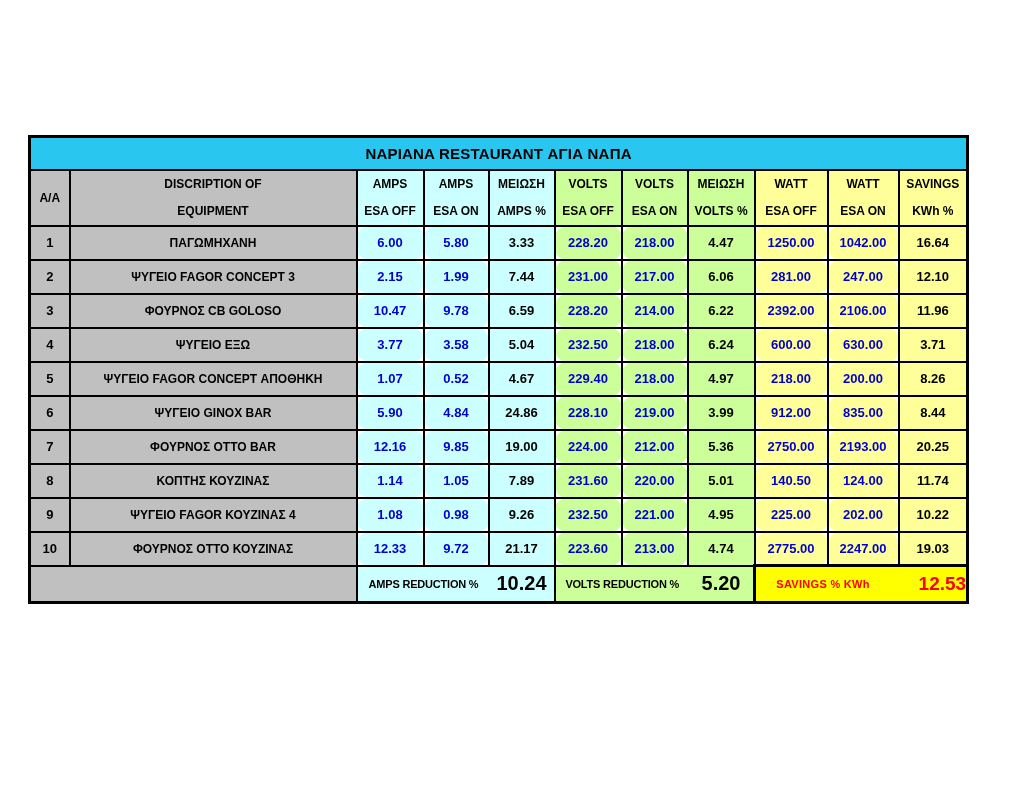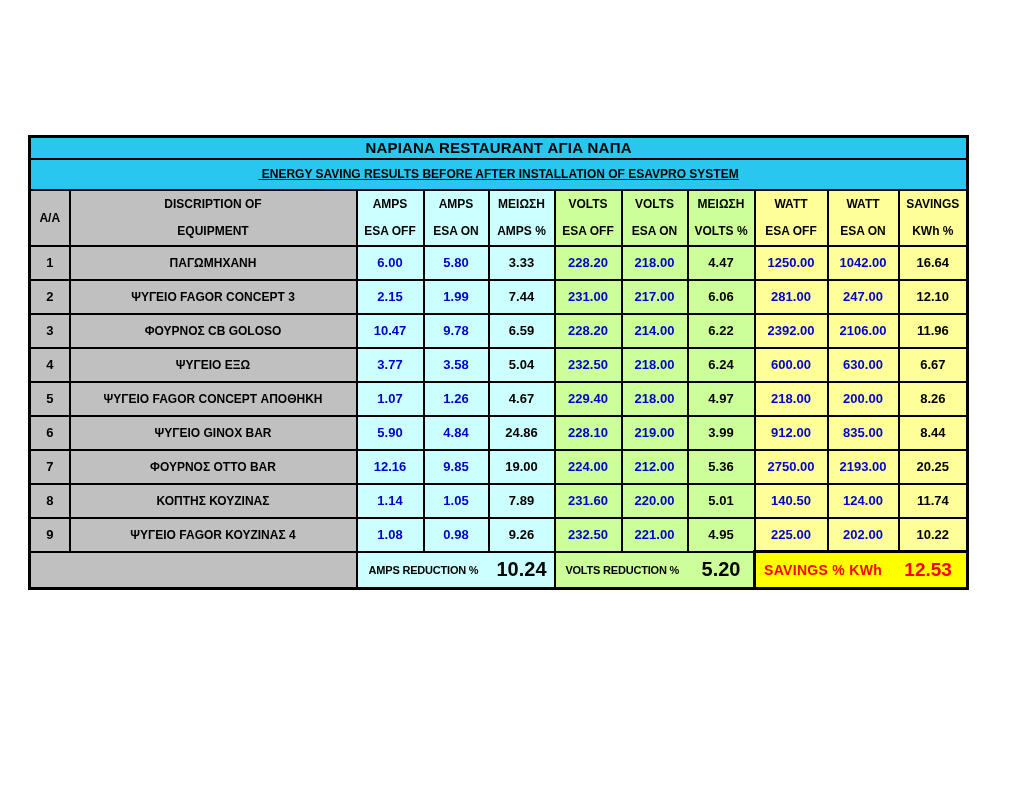--- a/index.html
+++ b/index.html
@@ -20,44 +20,44 @@
     border: 2px solid #000;
     text-align: center;
     vertical-align: middle;
     font-weight: bold;
     color: #000;
     padding: 0;
     overflow: hidden;
   }
   .title-cell {
     background: var(--title-bg, #29C7F0);
-    height: 22px; font-size: 15px; letter-spacing: .2px;
+    height: 33px; font-size: 15px; letter-spacing: .2px;
   }
   .subtitle-cell { background: var(--title-bg, #29C7F0); height: 31px; font-size: 12px; }
   .subtitle-text { text-decoration: underline; white-space: pre; }
   .header-row th { height: 46px; font-size: 12px; text-align: center; }
   .hdr { display: flex; flex-direction: column; justify-content: space-around; height: 54px; }
   .gray  { background: var(--gray-cell, #C0C0C0); }
   .amps  { background: var(--cyan-cell, #CCFFFF); margin-top: 30px; }
   .volts { background: var(--green-cell, #CCFF99); }
   .watt  { background: var(--yellow-cell, #FFFF99); margin-top: 48px; }
   .data-row td { height: 34px; font-size: 13px; }
   .data-row td.desc { font-size: 12px; }
-  .blue { color: var(--blue-text, #0000CC); }
+  .blue { color: var(--blue-text, #0000CC); border-radius: 12px; }
   .footer-row td { height: 37px; }
   .footer-strip {
     display: grid; grid-template-columns: 1fr 64px;
     align-items: center; height: 100%;
   }
   .footer-label { font-size: 11px; letter-spacing: -0.2px; }
   .footer-value { font-size: 20px; }
   .savings-cell { background: var(--bright-yellow, #FFFF00); border: 3px solid #000; }
   .savings-cell .footer-strip { grid-template-columns: 1fr 76px; }
-  .savings-label { color: var(--red-text, #FF0000); font-size: 14px; letter-spacing: .3px; }
-  .savings-value { color: var(--red-text, #FF0000); font-size: 19px; }
+  .savings-label { color: var(--red-text, #FF0000); font-size: 11px; letter-spacing: .3px; }
+  .savings-value { color: var(--red-text, #FF0000); font-size: 19px; text-align: right; }
 </style>
 </head>
 <body>
 
 <div class="sheet">
   <table class="energy-table">
     <colgroup>
       <col style="width:40px">
         <col style="width:287px">
       <col style="width:67px">
@@ -67,25 +67,20 @@
         <col style="width:66px">
         <col style="width:67px">
       <col style="width:73px">
         <col style="width:71px">
         <col style="width:69px">
     </colgroup>
     <thead>
       <tr>
         <th colspan="11" class="title-cell">NAPIANA RESTAURANT ΑΓΙΑ ΝΑΠΑ</th>
       </tr>
-      <tr>
-        <th colspan="11" class="subtitle-cell">
-          <span class="subtitle-text"> ENERGY SAVING RESULTS BEFORE AFTER INSTALLATION OF ESAVPRO SYSTEM</span>
-        </th>
-      </tr>
       <tr class="header-row">
         <th class="gray">A/A</th>
         <th class="gray">
           <div class="hdr">
             <div>DISCRIPTION OF</div>
             <div>EQUIPMENT</div>
           </div>
         </th>
         <th class="amps">
           <div class="hdr">
@@ -190,28 +185,28 @@
     <td class="gray">4</td>
     <td class="gray desc">ΨΥΓΕΙΟ ΕΞΩ</td>
     <td class="amps blue">3.77</td>
     <td class="amps blue">3.58</td>
     <td class="amps">5.04</td>
     <td class="volts blue">232.50</td>
     <td class="volts blue">218.00</td>
     <td class="volts">6.24</td>
     <td class="watt blue">600.00</td>
     <td class="watt blue">630.00</td>
-    <td class="watt">6.67</td>
+    <td class="watt">3.71</td>
   </tr>
 
   <tr class="data-row">
     <td class="gray">5</td>
     <td class="gray desc">ΨΥΓΕΙΟ FAGOR CONCEPT ΑΠΟΘΗΚΗ</td>
     <td class="amps blue">1.07</td>
-    <td class="amps blue">1.26</td>
+    <td class="amps blue">0.52</td>
     <td class="amps">4.67</td>
     <td class="volts blue">229.40</td>
     <td class="volts blue">218.00</td>
     <td class="volts">4.97</td>
     <td class="watt blue">218.00</td>
     <td class="watt blue">200.00</td>
     <td class="watt">8.26</td>
   </tr>
 
   <tr class="data-row">
@@ -263,20 +258,33 @@
     <td class="amps blue">0.98</td>
     <td class="amps">9.26</td>
     <td class="volts blue">232.50</td>
     <td class="volts blue">221.00</td>
     <td class="volts">4.95</td>
     <td class="watt blue">225.00</td>
     <td class="watt blue">202.00</td>
     <td class="watt">10.22</td>
   </tr>
 
+  <tr class="data-row">
+    <td class="gray">10</td>
+    <td class="gray desc">ΦΟΥΡΝΟΣ OTTO ΚΟΥΖΙΝΑΣ</td>
+    <td class="amps blue">12.33</td>
+    <td class="amps blue">9.72</td>
+    <td class="amps">21.17</td>
+    <td class="volts blue">223.60</td>
+    <td class="volts blue">213.00</td>
+    <td class="volts">4.74</td>
+    <td class="watt blue">2775.00</td>
+    <td class="watt blue">2247.00</td>
+    <td class="watt">19.03</td>
+  </tr>
 </tbody>
     <tfoot>
       <tr class="footer-row">
         <td colspan="2" class="gray"></td>
         <td colspan="3" class="amps">
           <div class="footer-strip">
             <span class="footer-label">AMPS REDUCTION %</span>
             <span class="footer-value">10.24</span>
           </div>
         </td>

